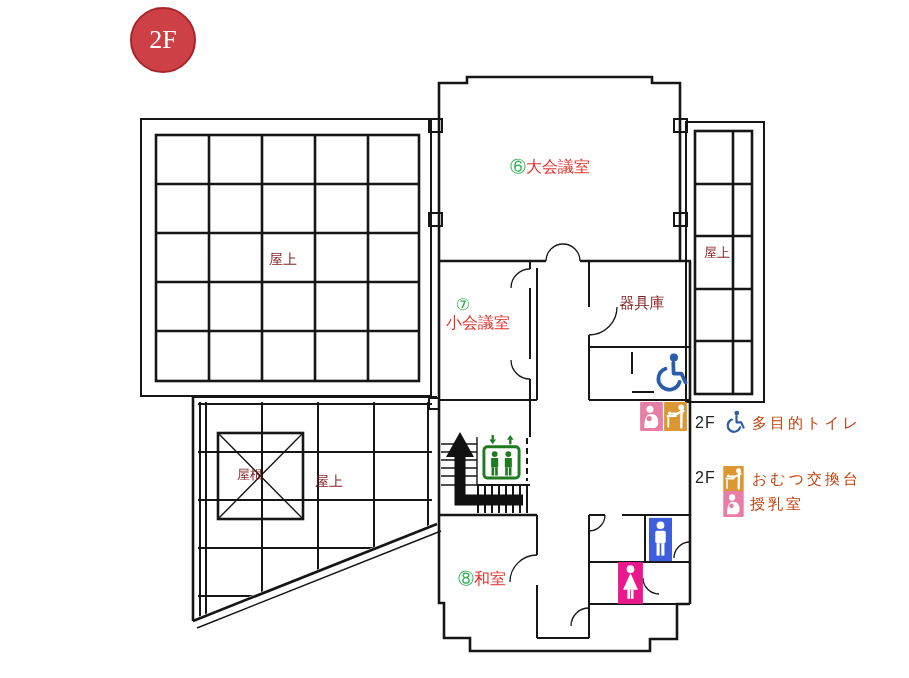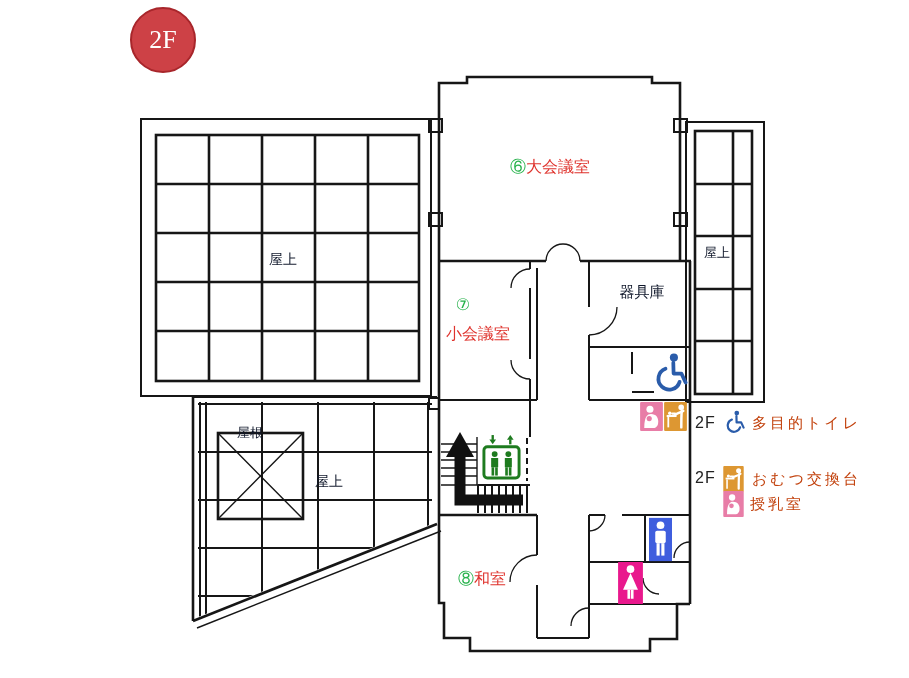--- a/index.html
+++ b/index.html
@@ -9,21 +9,21 @@
   .wall{stroke:#161616;fill:none;}
   .w25{stroke-width:2.6;} .w2{stroke-width:2;} .w14{stroke-width:1.4;}
   .thin{stroke:#161616;stroke-width:1.3;fill:none;}
   .badge{position:absolute;left:130px;top:7px;width:66px;height:66px;border-radius:50%;
          background:var(--badge-red);border:2px solid var(--badge-border);box-sizing:border-box;
          display:flex;align-items:center;justify-content:center;}
   .badge span{color:#fff;font-family:"Liberation Serif","DejaVu Serif",serif;font-size:26px;}
   .lbl{position:absolute;transform:translate(-50%,-50%);white-space:nowrap;line-height:1;}
   .red{color:var(--room-label-red);}
   .green{color:var(--number-green);}
-  .blk{color:#0f172a;}
+  .blk{color:#7f1d1d;}
   .f16{font-size:16px;font-family:Liberation Mono, monospace;} .f15{font-size:15px;} .f14{font-size:14px;} .f13{font-size:13px;}
   .icon{position:absolute;}
   .legend-floor{position:absolute;transform:translate(0,-50%);font-size:16px;color:#222;letter-spacing:1px;}
   .legend-label{position:absolute;transform:translate(0,-50%);font-size:15px;color:#c2410c;letter-spacing:3px;}
   .wc{color:var(--accessible-blue);}
 </style>
 </head>
 <body>
 
 <div class="stage">
@@ -185,27 +185,27 @@
       </g>
     </defs>
   </svg>
 
   <div class="badge">
     <span>2F</span>
   </div>
 
   <div class="lbl f16" style="left:550px;top:168px"><span class="green">⑥</span><span class="red">大会議室</span></div>
   <div class="lbl f16 green" style="left:463px;top:306px">⑦</div>
-  <div class="lbl f16 red" style="left:478px;top:335px">小会議室</div>
-  <div class="lbl f15 blk" style="left:642px;top:291px">器具庫</div>
+  <div class="lbl f16 red" style="left:478px;top:324px">小会議室</div>
+  <div class="lbl f15 blk" style="left:642px;top:302px">器具庫</div>
   <div class="lbl f16" style="left:482px;top:580px"><span class="green">⑧</span><span class="red">和室</span></div>
   <div class="lbl f14 blk" style="left:283px;top:259px">屋上</div>
   <div class="lbl f13 blk" style="left:717px;top:252px">屋上</div>
   <div class="lbl f14 blk" style="left:329px;top:481px">屋上</div>
-  <div class="lbl f13 blk" style="left:250px;top:432px">屋根</div>
+  <div class="lbl f13 blk" style="left:250px;top:474px">屋根</div>
 
   <svg class="icon wc" style="left:652px;top:350px" width="36" height="44" viewBox="0 0 24 26">
       <use href="#sym-wheelchair"></use>
     </svg>
   <svg class="icon" style="left:640px;top:402px" width="23" height="29" viewBox="0 0 22 28">
       <use href="#sym-nursing"></use>
     </svg>
   <svg class="icon" style="left:664px;top:402px" width="23" height="29" viewBox="0 0 22 28">
       <use href="#sym-diaper"></use>
     </svg>

